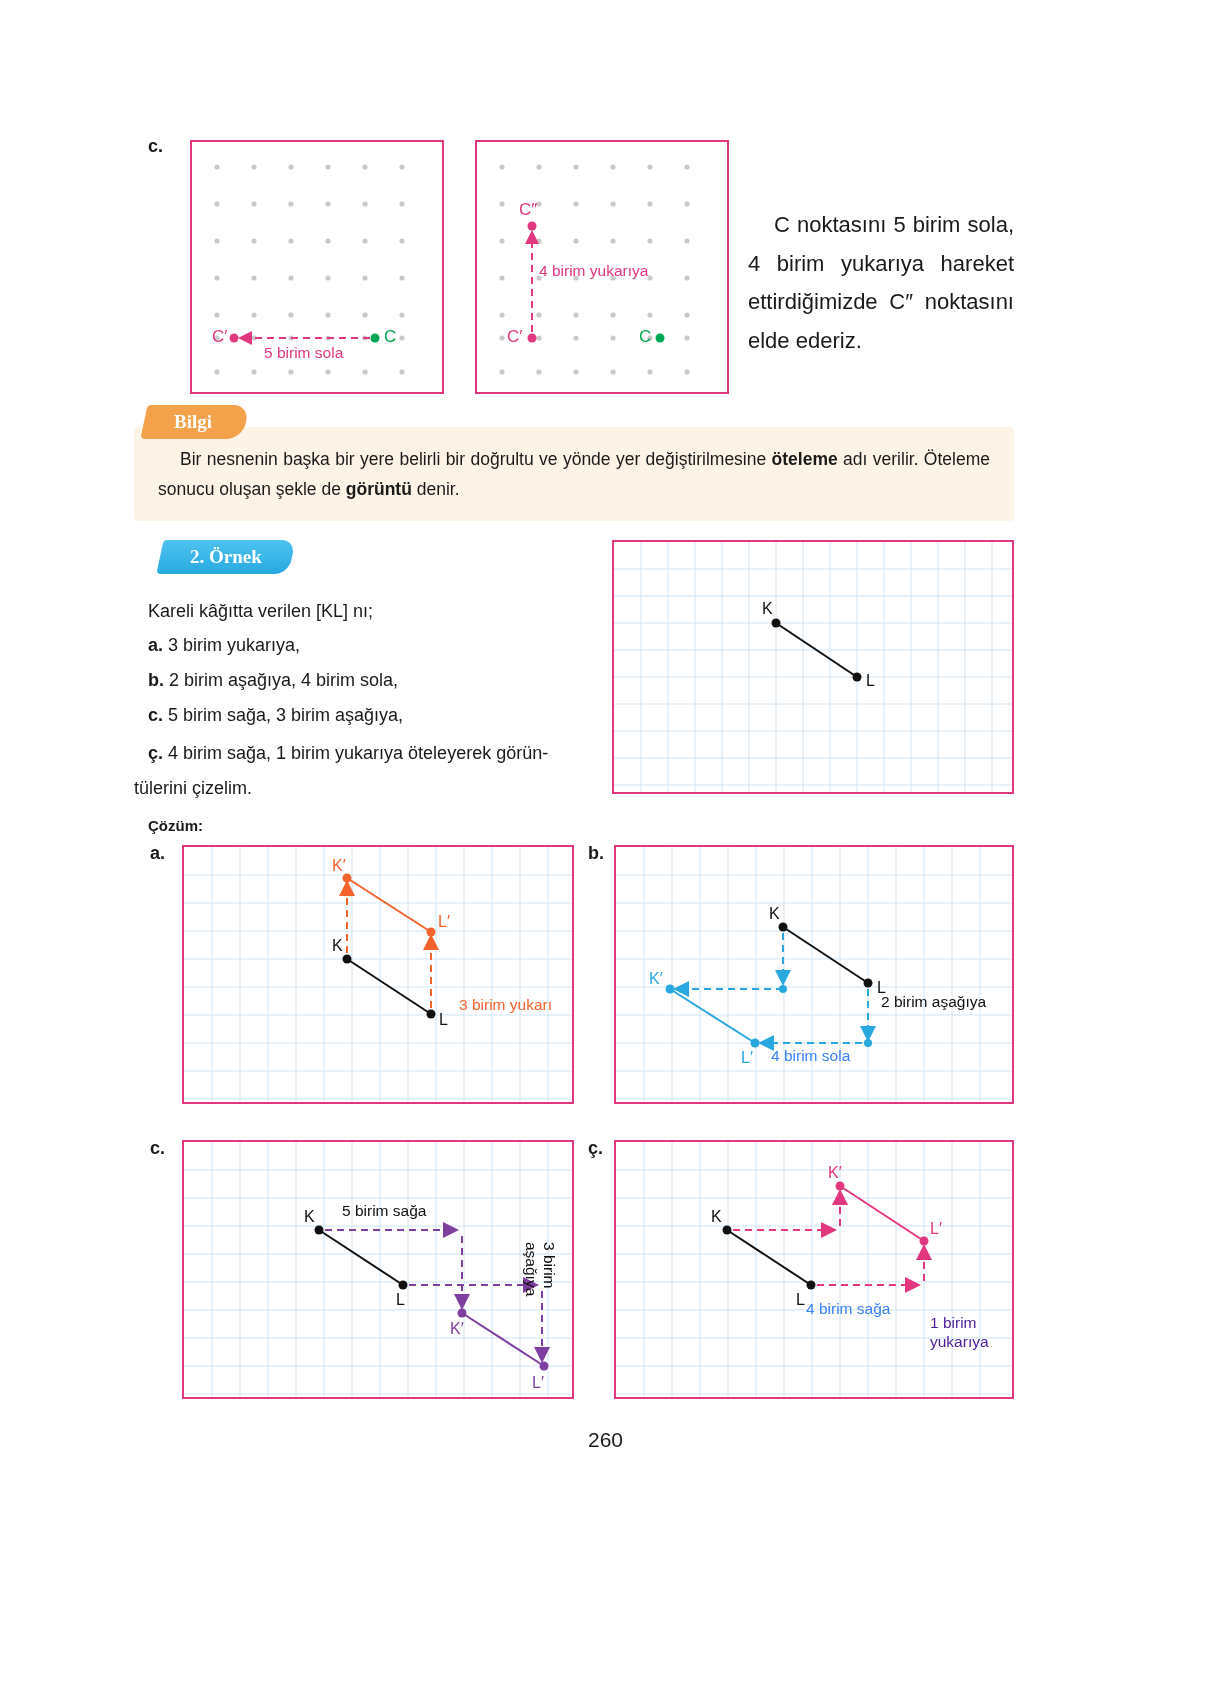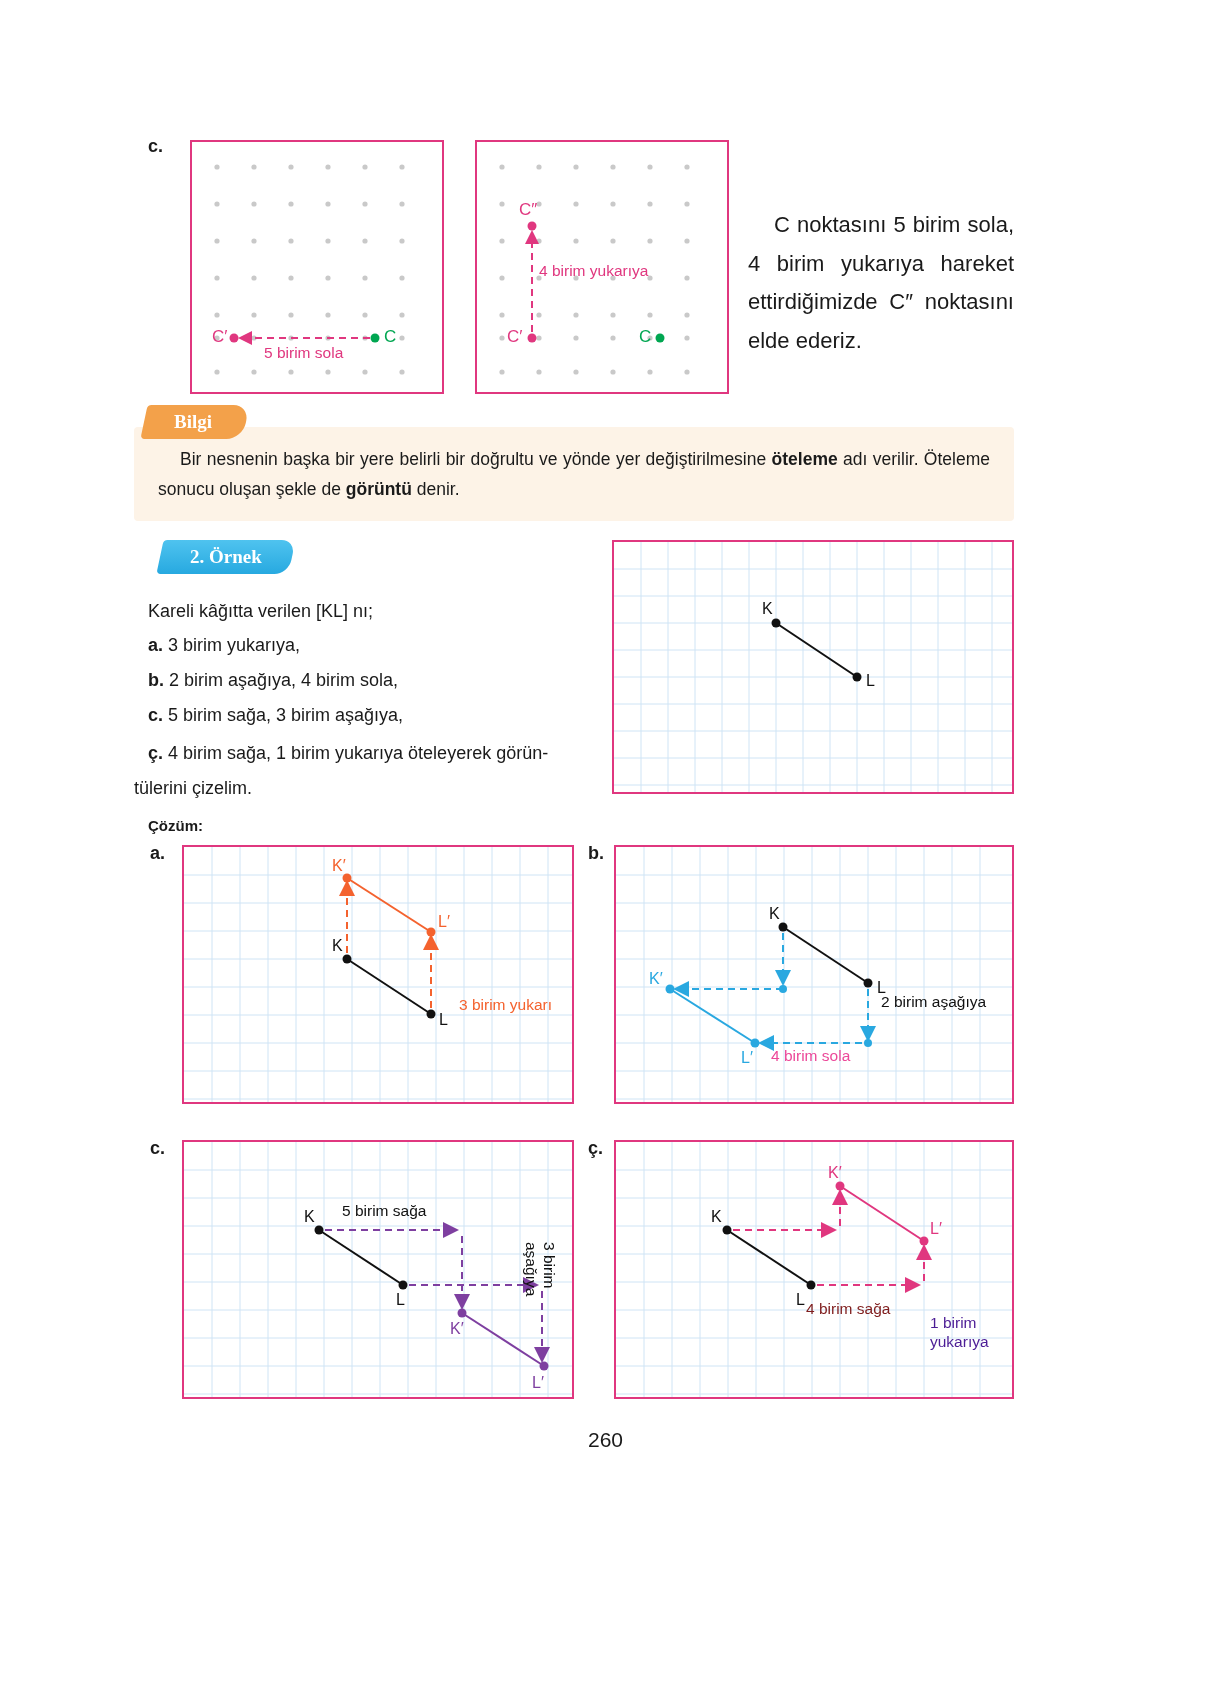--- a/index.html
+++ b/index.html
@@ -350,21 +350,21 @@
       <line x1="246" y1="196" x2="145" y2="196" stroke="#29a8e0" stroke-width="2" stroke-dasharray="7 5" marker-end="url(#arrBlue)"></line>
       <line x1="54" y1="142" x2="139" y2="196" stroke="#29a8e0" stroke-width="2"></line>
       <circle cx="54" cy="142" r="4.5" fill="#29a8e0"></circle>
       <circle cx="139" cy="196" r="4.5" fill="#29a8e0"></circle>
       <circle cx="167" cy="142" r="4" fill="#29a8e0"></circle>
       <circle cx="252" cy="196" r="4" fill="#29a8e0"></circle>
       <text x="33" y="137" font-family="Liberation Sans, sans-serif" font-size="16" fill="#29a8e0">K′</text>
       <text x="125" y="216" font-family="Liberation Sans, sans-serif" font-size="16" fill="#29a8e0">L′</text>
     </svg>
     <div class="cap" style="left:265px;top:146px;color:#111111;">2 birim aşağıya</div>
-    <div class="cap" style="left:155px;top:200px;color:#ec4899;">4 birim sola</div>
+    <div class="cap" style="left:155px;top:200px;color:#3b82f6;">4 birim sola</div>
   </div>
 
   <div class="sub-label" style="left:150px;top:1138px;">c.</div>
   <div class="gridbox" style="left:182px;top:1140px;width:388px;height:255px;">
     <svg width="388" height="255" viewBox="0 0 388 255">
       <g stroke="#cfe4f5" stroke-width="1">
         <line x1="0" y1="28" x2="388" y2="28"></line>
           <line x1="0" y1="56" x2="388" y2="56"></line>
           <line x1="0" y1="84" x2="388" y2="84"></line>
         <line x1="0" y1="112" x2="388" y2="112"></line>
@@ -453,19 +453,19 @@
       <line x1="117" y1="88" x2="218" y2="88" stroke="#e0377f" stroke-width="2" stroke-dasharray="7 5" marker-end="url(#arrPk3)"></line>
       <line x1="201" y1="143" x2="302" y2="143" stroke="#e0377f" stroke-width="2" stroke-dasharray="7 5" marker-end="url(#arrPk3)"></line>
       <line x1="224" y1="84" x2="224" y2="50" stroke="#e0377f" stroke-width="2" stroke-dasharray="7 5" marker-end="url(#arrPk3)"></line>
       <line x1="308" y1="139" x2="308" y2="105" stroke="#e0377f" stroke-width="2" stroke-dasharray="7 5" marker-end="url(#arrPk3)"></line>
       <line x1="224" y1="44" x2="308" y2="99" stroke="#e0377f" stroke-width="2"></line>
       <circle cx="224" cy="44" r="4.5" fill="#e0377f"></circle>
       <circle cx="308" cy="99" r="4.5" fill="#e0377f"></circle>
       <text x="212" y="36" font-family="Liberation Sans, sans-serif" font-size="16" fill="#e0377f">K′</text>
       <text x="314" y="92" font-family="Liberation Sans, sans-serif" font-size="16" fill="#e0377f">L′</text>
     </svg>
-    <div class="cap" style="left:190px;top:158px;color:#7f1d1d;">4 birim sağa</div>
+    <div class="cap" style="left:190px;top:158px;color:#3b82f6;">4 birim sağa</div>
     <div class="cap" style="left:314px;top:123px;width:78px;color:#4c1d95;line-height:1.25;margin-top:48px;">1 birim yukarıya</div>
   </div>
 
   <div class="pagenum">260</div>
 
 </div>
 
 </body></html>

